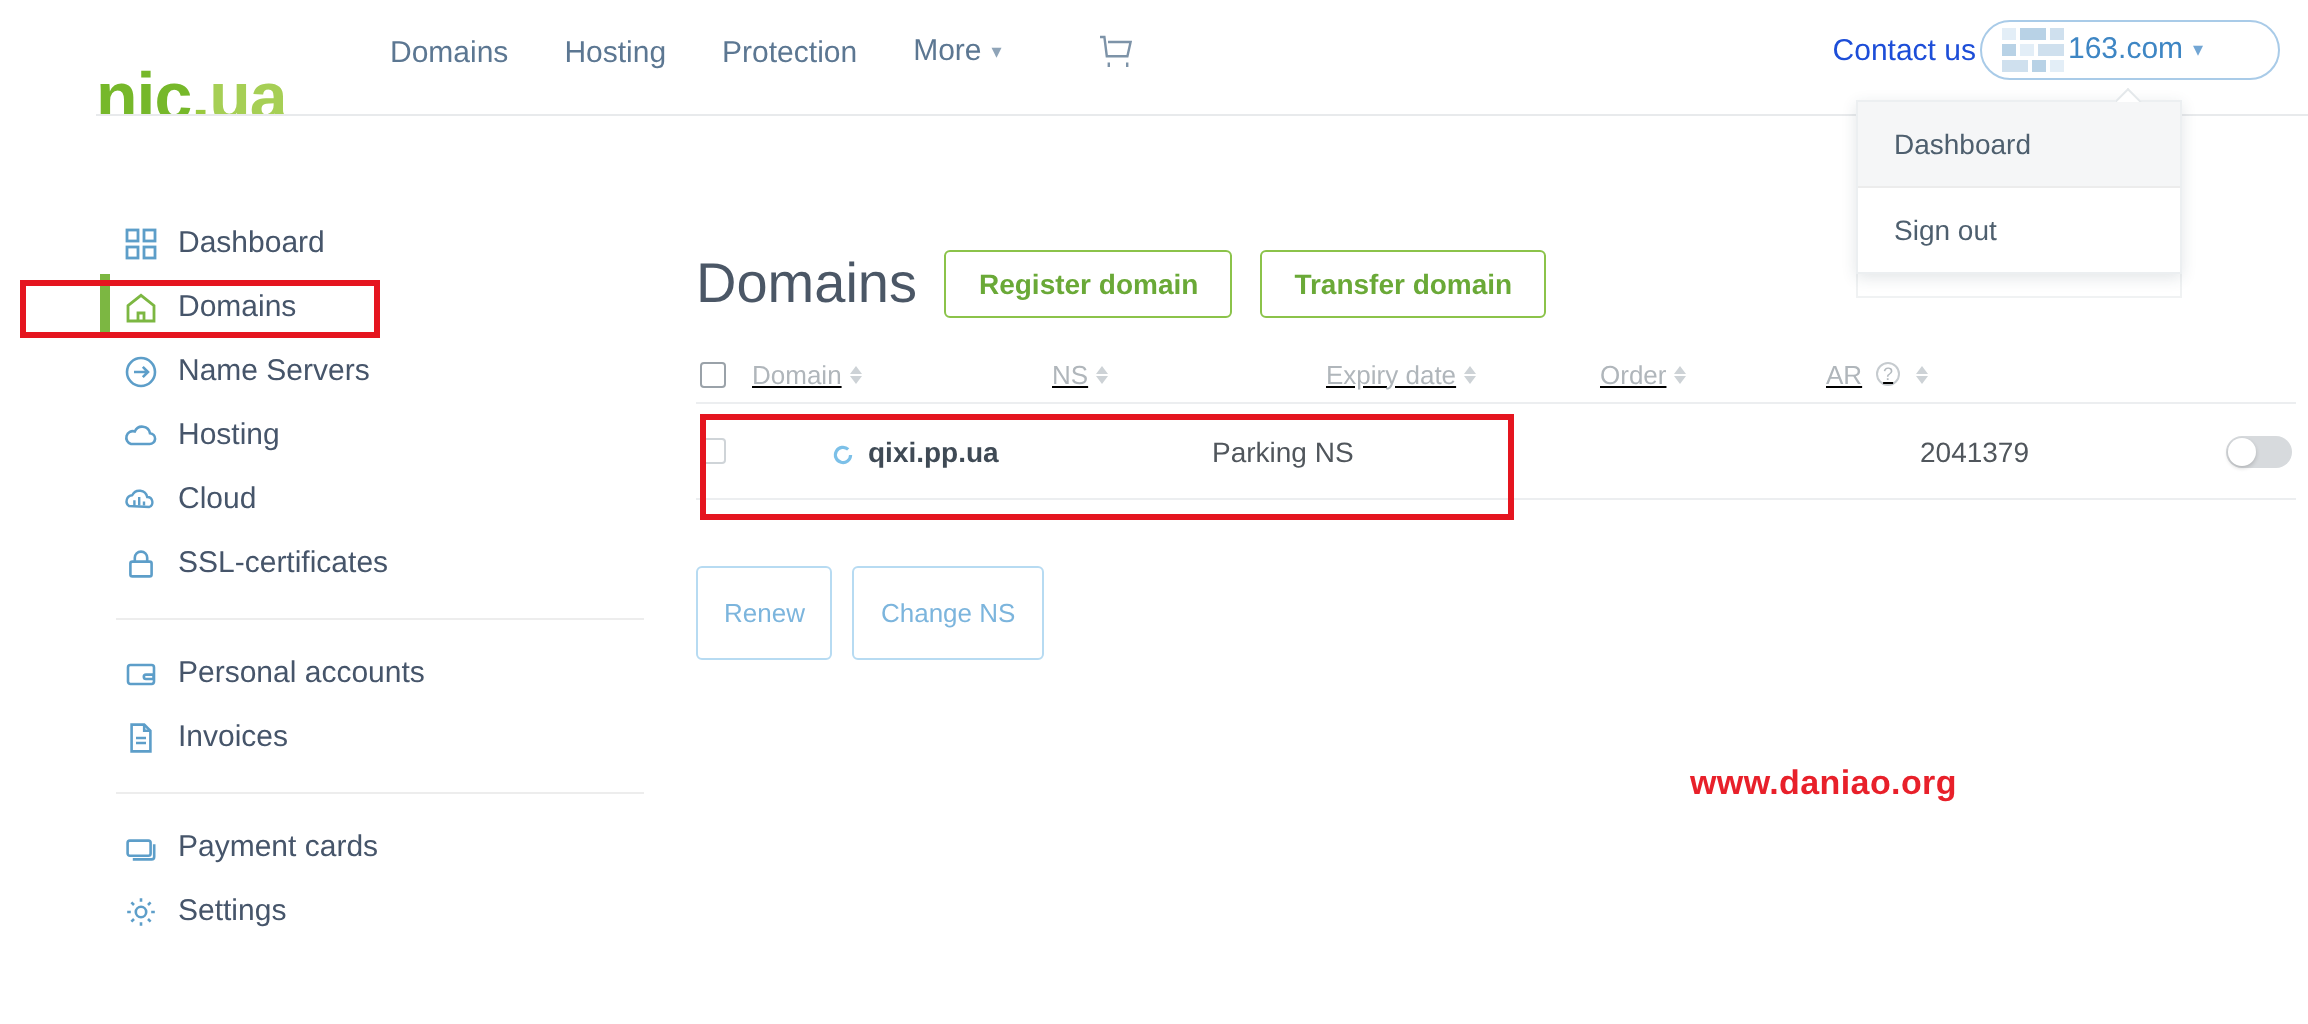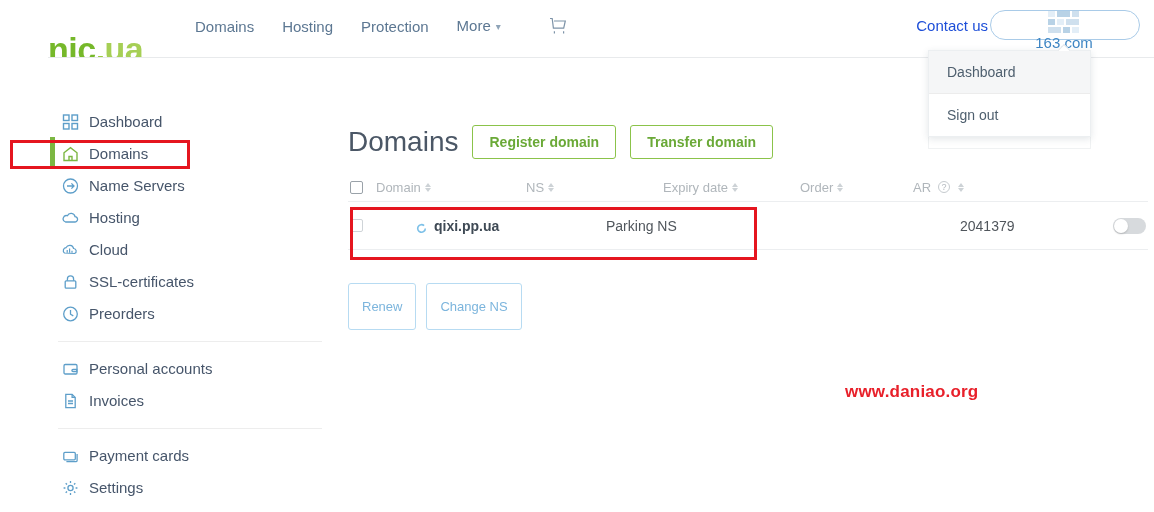--- a/index.html
+++ b/index.html
@@ -28,21 +28,21 @@
   .cart-icon { display:inline-block; width:20px; height:19px; color:#7d93a8; margin-left:20px; }
 
   .contact-us { position:absolute; right:166px; top:16px; color:#1d4ed8; font-size:15px; text-decoration:none; line-height:20px; }
 
   
   .acct-pill {
     position:absolute; right:14px; top:10px;
     height:30px; min-width:150px;
     border:1px solid #a9cbe8; border-radius:16px;
     display:flex; align-items:center; padding:0 12px 0 10px;
-    background:#fff; cursor:pointer;flex-direction:column;
+    background:#fff; cursor:pointer;
   }
   .acct-blur { display:flex; flex-direction:column; gap:2px; margin-right:2px; }
   .acct-blur .brow { display:flex; gap:2px; }
   .acct-blur i { display:block; width:7px; height:6px; background:#cfe0ee; }
   .acct-blur i.l { width:13px; }
   .acct-blur i.d { background:#b8d2e6; }
   .acct-blur i.f { background:#e3eef7; }
   .acct-name { color:#3e86c4; font-size:15px; line-height:20px; }
   .acct-caret { color:#72a6d4; font-size:10px; margin-left:5px; }
 
@@ -87,21 +87,21 @@
   
   .main { position:absolute; left:322px; top:58px; width:832px; height:454px; }
   .page-title-row { position:absolute; left:26px; top:48px; display:flex; align-items:center; gap:14px; }
   .page-title { font-size:28px; color:#4b5766; font-weight:normal; line-height:34px; }
   .btn-green {
     border:1px solid #8bc34a; border-radius:3px; background:#fff;
     color:#6aa937; font-size:14px; font-weight:bold; padding:8px 16px; line-height:16px; cursor:pointer;
   }
 
   .table { position:absolute; left:26px; top:115px; width:800px; }
-  .thead { display:flex; align-items:center; height:28px; padding-left:2px; }
+  .thead { display:flex; align-items:center; height:28px; padding-left:2px;text-decoration:underline; }
   .thead .cell { font-size:13px; color:#b0b6bb; display:flex; align-items:center; gap:4px; }
   .sortarrows { display:inline-flex; flex-direction:column; gap:1px; }
   .sortarrows b { display:block; width:0; height:0; border-left:3px solid transparent; border-right:3px solid transparent; }
   .sortarrows b.up { border-bottom:4px solid #cdd2d6; }
   .sortarrows b.dn { border-top:4px solid #cdd2d6; }
   .qmark { display:inline-block; width:12px; height:12px; border:1px solid #c6cbcf; border-radius:50%;
            font-size:9px; line-height:11px; text-align:center; color:#b3b9be; margin-left:3px; }
 
   .tr {
     display:flex; align-items:center; height:49px;
@@ -256,29 +256,20 @@
     <div class="side-item">
       <span class="si-icon">
         <svg viewBox="0 0 17 17" width="17" height="17" fill="none" stroke="currentColor" stroke-width="1.3">
           <rect x="3.2" y="7.3" width="10.6" height="7.4" rx="1"></rect>
           <path d="M5.4 7.3V5.4a3.1 3.1 0 0 1 6.2 0v1.9"></path>
         </svg>
       </span>
       <span class="si-label">SSL-certificates</span>
     </div>
 
-    <div class="side-item">
-      <span class="si-icon">
-        <svg viewBox="0 0 17 17" width="17" height="17" fill="none" stroke="currentColor" stroke-width="1.3">
-          <circle cx="8.5" cy="8.5" r="6.8"></circle>
-            <path d="M8.5 4.4v4.3l2.8 1.7"></path>
-        </svg>
-      </span>
-      <span class="si-label">Preorders</span>
-    </div>
 
     <div class="side-sep"></div>
 
     <div class="side-item">
       <span class="si-icon">
         <svg viewBox="0 0 17 17" width="17" height="17" fill="none" stroke="currentColor" stroke-width="1.3">
           <rect x="2" y="4" width="13" height="9.5" rx="1.2"></rect>
             <path d="M11 8.8h3.8v2.2H11a1.1 1.1 0 0 1 0-2.2z"></path>
         </svg>
       </span>

